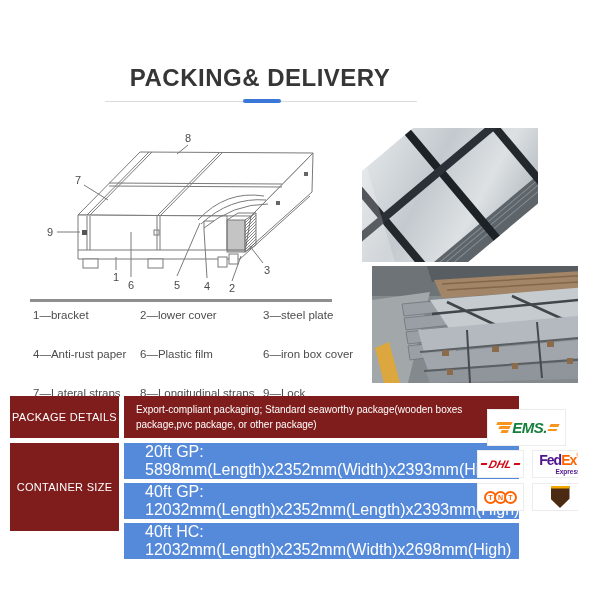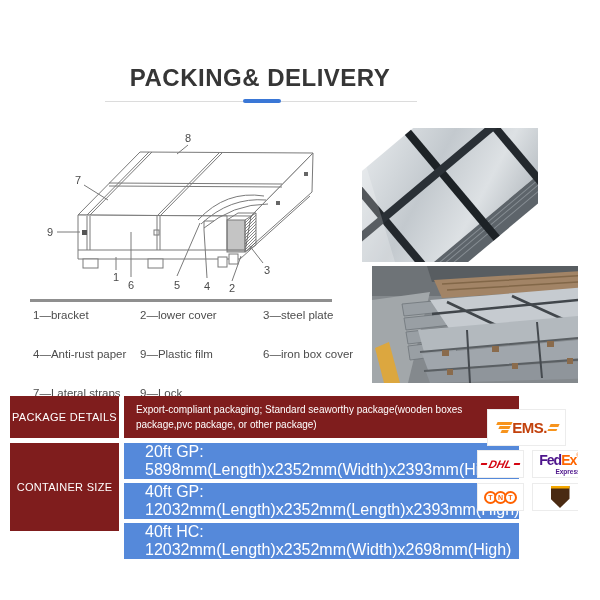--- a/index.html
+++ b/index.html
@@ -44,21 +44,21 @@
   
   .logos{position:absolute;left:477px;top:409px;width:114px;height:106px;}
   .logo{position:absolute;background:#fff;border:1px solid #ececec;
     display:flex;align-items:center;justify-content:center;}
   .logo-ems{left:10px;top:0;width:79px;height:37px;}
   .ems-flag{display:flex;flex-direction:column;align-items:flex-end;gap:1px;margin-right:2px;transform:skewX(-25deg);}
   .ems-flag i{display:block;height:3px;background:#f7941d;}
   .ems-flag i:nth-child(1){width:15px;}
   .ems-flag i:nth-child(2){width:11px;}
   .ems-flag i:nth-child(3){width:7px;}
-  .ems-text{color:#c2410c;font-weight:bold;font-size:15px;letter-spacing:-.5px;}
+  .ems-text{color:#15803d;font-weight:bold;font-style:italic;font-size:15px;letter-spacing:-.5px;}
   .ems-eq{display:flex;flex-direction:column;gap:2px;margin-left:2px;transform:skewX(-25deg);}
   .ems-eq i{display:block;width:9px;height:2.5px;background:#f7941d;}
   .logo-dhl{left:0;top:41px;width:47px;height:28px;}
   .dhl-row{display:flex;align-items:center;transform:skewX(-14deg);}
   .dhl-dash{display:inline-block;width:6px;height:2.5px;background:#d40511;margin:0 2px;}
   .dhl-text{color:#d40511;font-weight:bold;font-style:italic;font-size:11px;letter-spacing:0;}
   .logo-fedex{left:55px;top:41px;width:56px;height:28px;}
   .fedex-wrap{display:flex;flex-direction:column;align-items:flex-end;line-height:1;}
   .fed{color:#4d148c;font-weight:bold;font-size:14px;letter-spacing:-1px;}
   .ex{color:#ff6600;font-weight:bold;font-size:14px;letter-spacing:-1px;}
@@ -211,23 +211,24 @@
     </g>
     <path d="M95,64 L98,117 M165,56 L170,112" stroke="#454a4f" stroke-width="2" fill="none"></path>
   </svg>
 
   <div class="legend-rule"></div>
   <div class="legend">
     <span>1—bracket</span>
     <span>2—lower cover</span>
     <span>3—steel plate</span>
     <span>4—Anti-rust paper</span>
-    <span>9—Plastic film</span>
+    <span>6—Plastic film</span>
     <span>6—iron box cover</span>
     <span>7—Lateral straps</span>
+    <span>8—Longitudinal straps</span>
     <span>9—Lock</span>
   </div>
 
   <div class="spec-table">
     <div class="th">PACKAGE DETAILS</div>
     <div class="td-pkg">Export-compliant packaging;  Standard seaworthy package(wooden boxes package,pvc package, or other package)</div>
     <div class="th">CONTAINER SIZE</div>
     <div class="td-stack">
       <div class="td-row">20ft GP: 5898mm(Length)x2352mm(Width)x2393mm(High)</div>
       <div class="td-row">40ft GP: 12032mm(Length)x2352mm(Length)x2393mm(High)</div>

